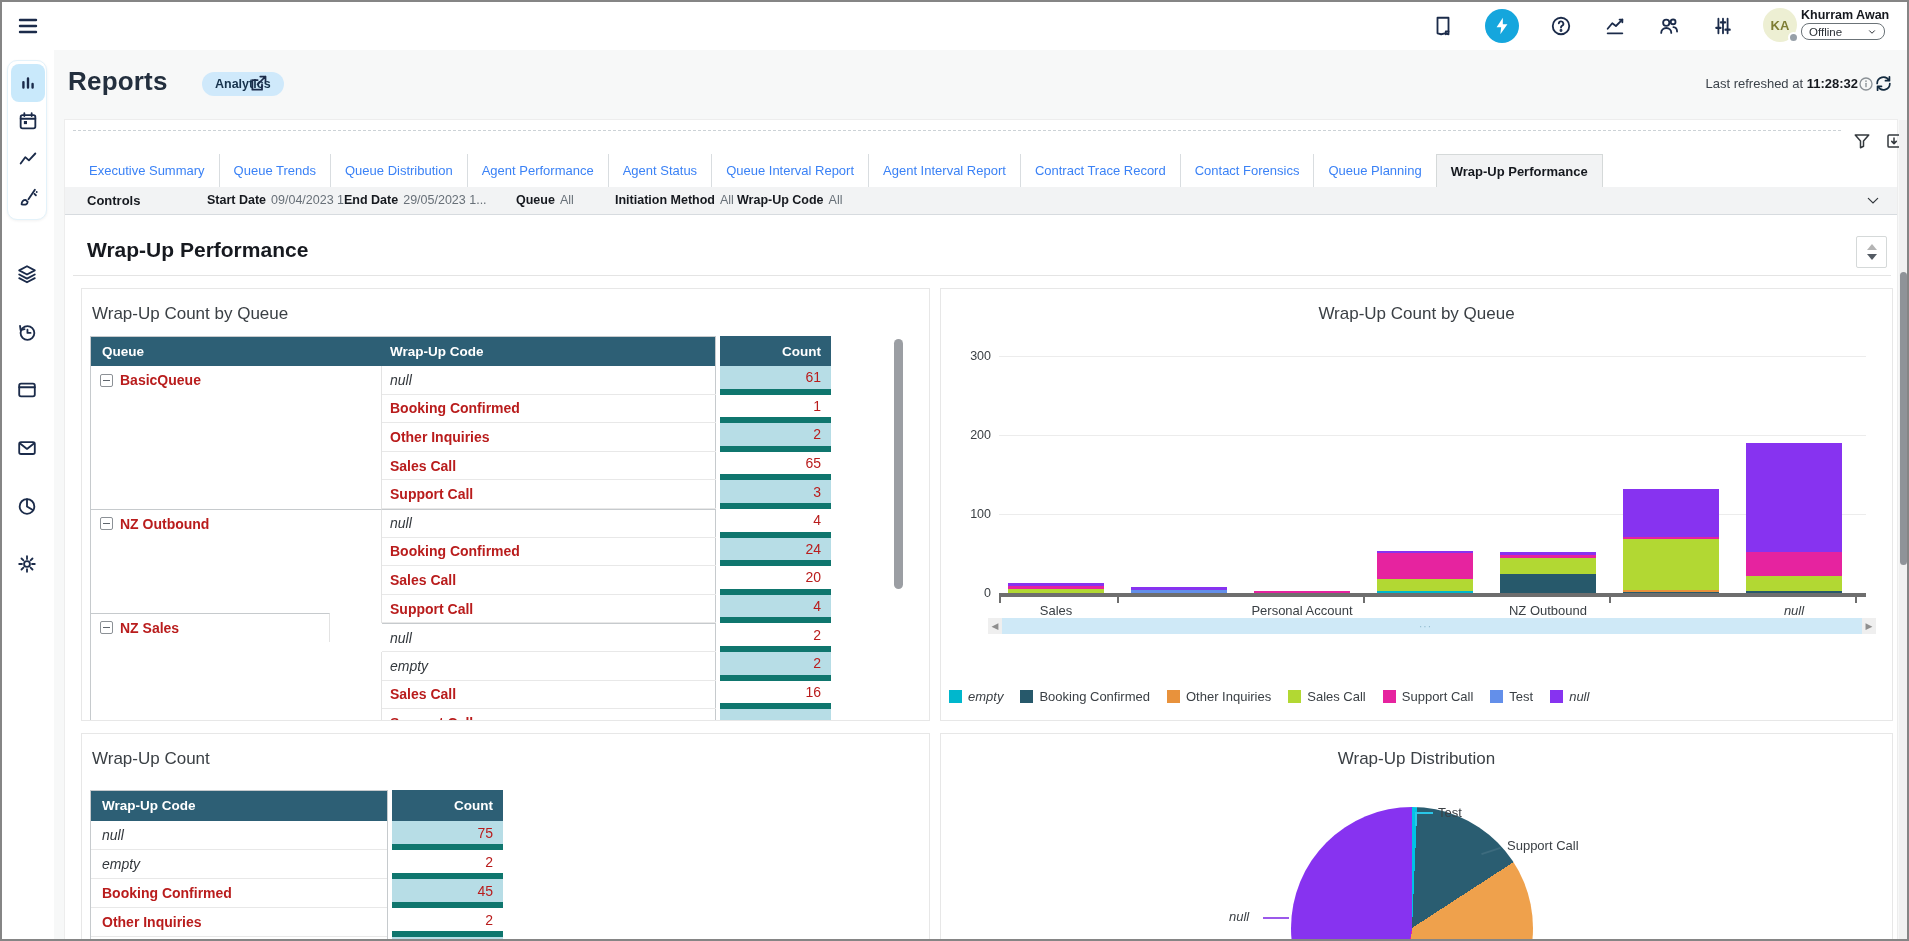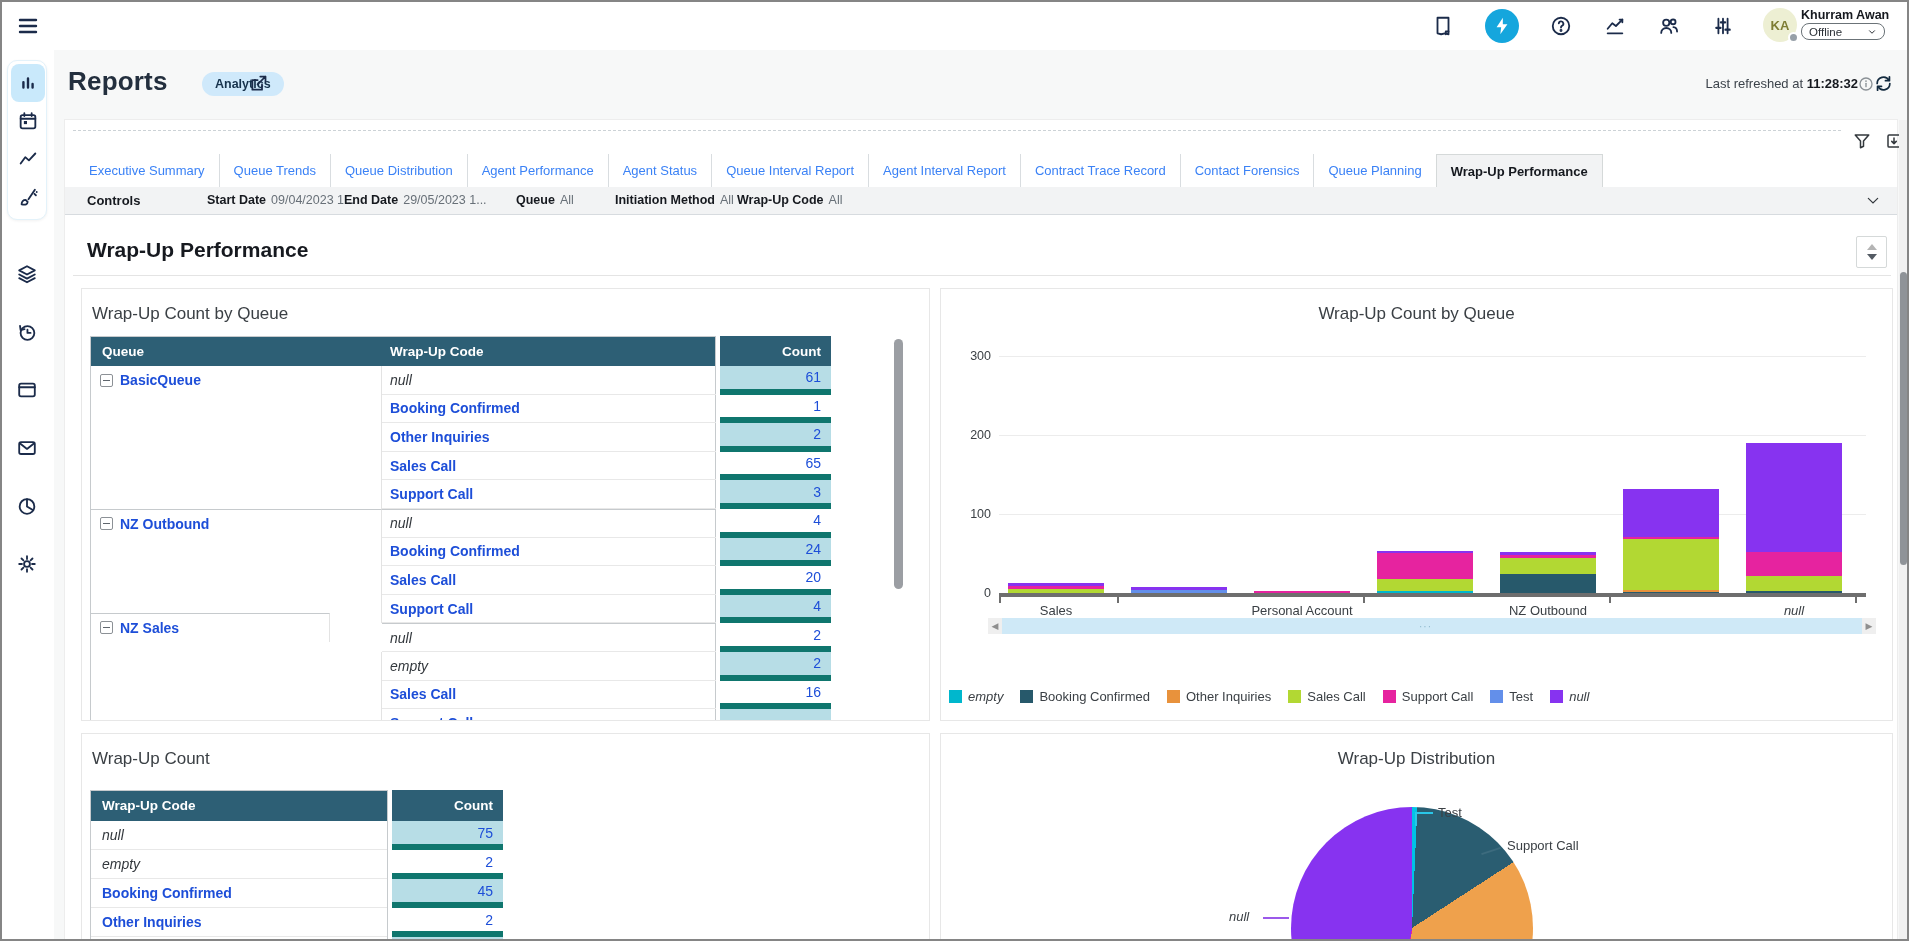--- a/index.html
+++ b/index.html
@@ -60,21 +60,21 @@
   .tile { position:absolute; background:#fff; border:1px solid #e7e7e7; overflow:hidden; }
   #tile-qtable { left:16px; top:168px; width:849px; height:433px; }
   #tile-bar    { left:875px; top:168px; width:953px; height:433px; }
   #tile-ctable { left:16px; top:613px; width:849px; height:280px; }
   #tile-pie    { left:875px; top:613px; width:953px; height:280px; }
   .tile-title { position:absolute; left:10px; top:15px; font-size:17px; color:#3b4045; }
   .tile-title.center { left:0; width:100%; text-align:center; }
 
   
   .thead { background:#2d5f75; color:#fff; font-weight:bold; font-size:13.5px; display:flex; align-items:center; }
-  .cell { display:flex; align-items:center; font-size:14px; color:#1d4ed8; overflow:hidden; white-space:nowrap; }
+  .cell { display:flex; align-items:center; font-size:14px; color:#b91c1c; overflow:hidden; white-space:nowrap; }
   .cell.it { font-style:italic; font-weight:normal; color:#33383d; }
   .gsep { border-top:1px solid #c6cacd !important; }
   .cnt { justify-content:flex-end; padding-right:10px; border-bottom:6px solid #0f766e; background:#fff; }
   .cnt.hl { background:#b7dde6; }
   .codecell { border-bottom:1px solid #e8e8e8; padding-left:8px; font-weight:bold; }
   .codecell.it { font-weight:normal; }
   .qcell { padding-left:10px; font-weight:bold; gap:7px; }
   .boxminus { width:13px; height:13px; border:1px solid #8c9196; border-radius:2px; position:relative; flex:0 0 auto; }
   .boxminus::after { content:""; position:absolute; left:2px; right:2px; top:5px; border-top:1.5px solid #5f666d; }
   .vscroll { position:absolute; width:9px; border-radius:5px; background:#9b9ea3; }

